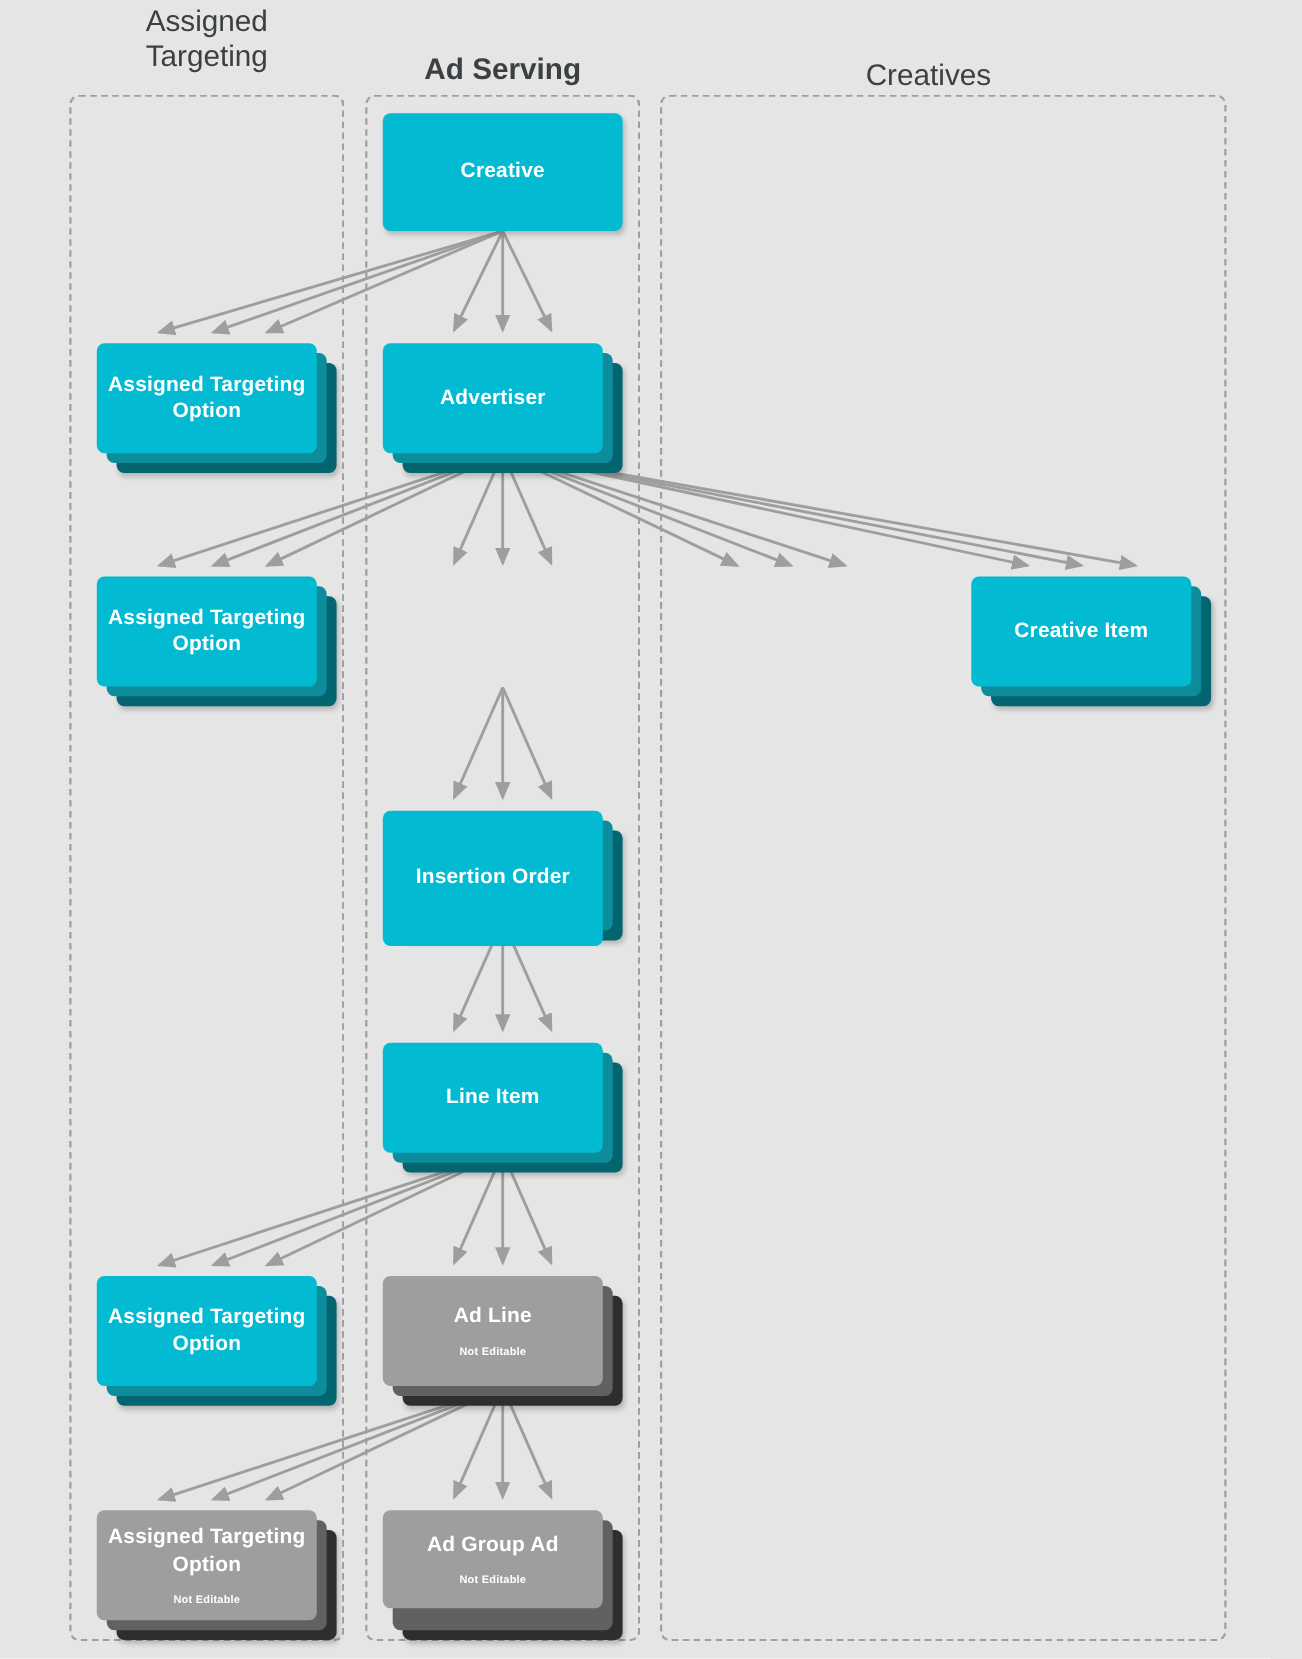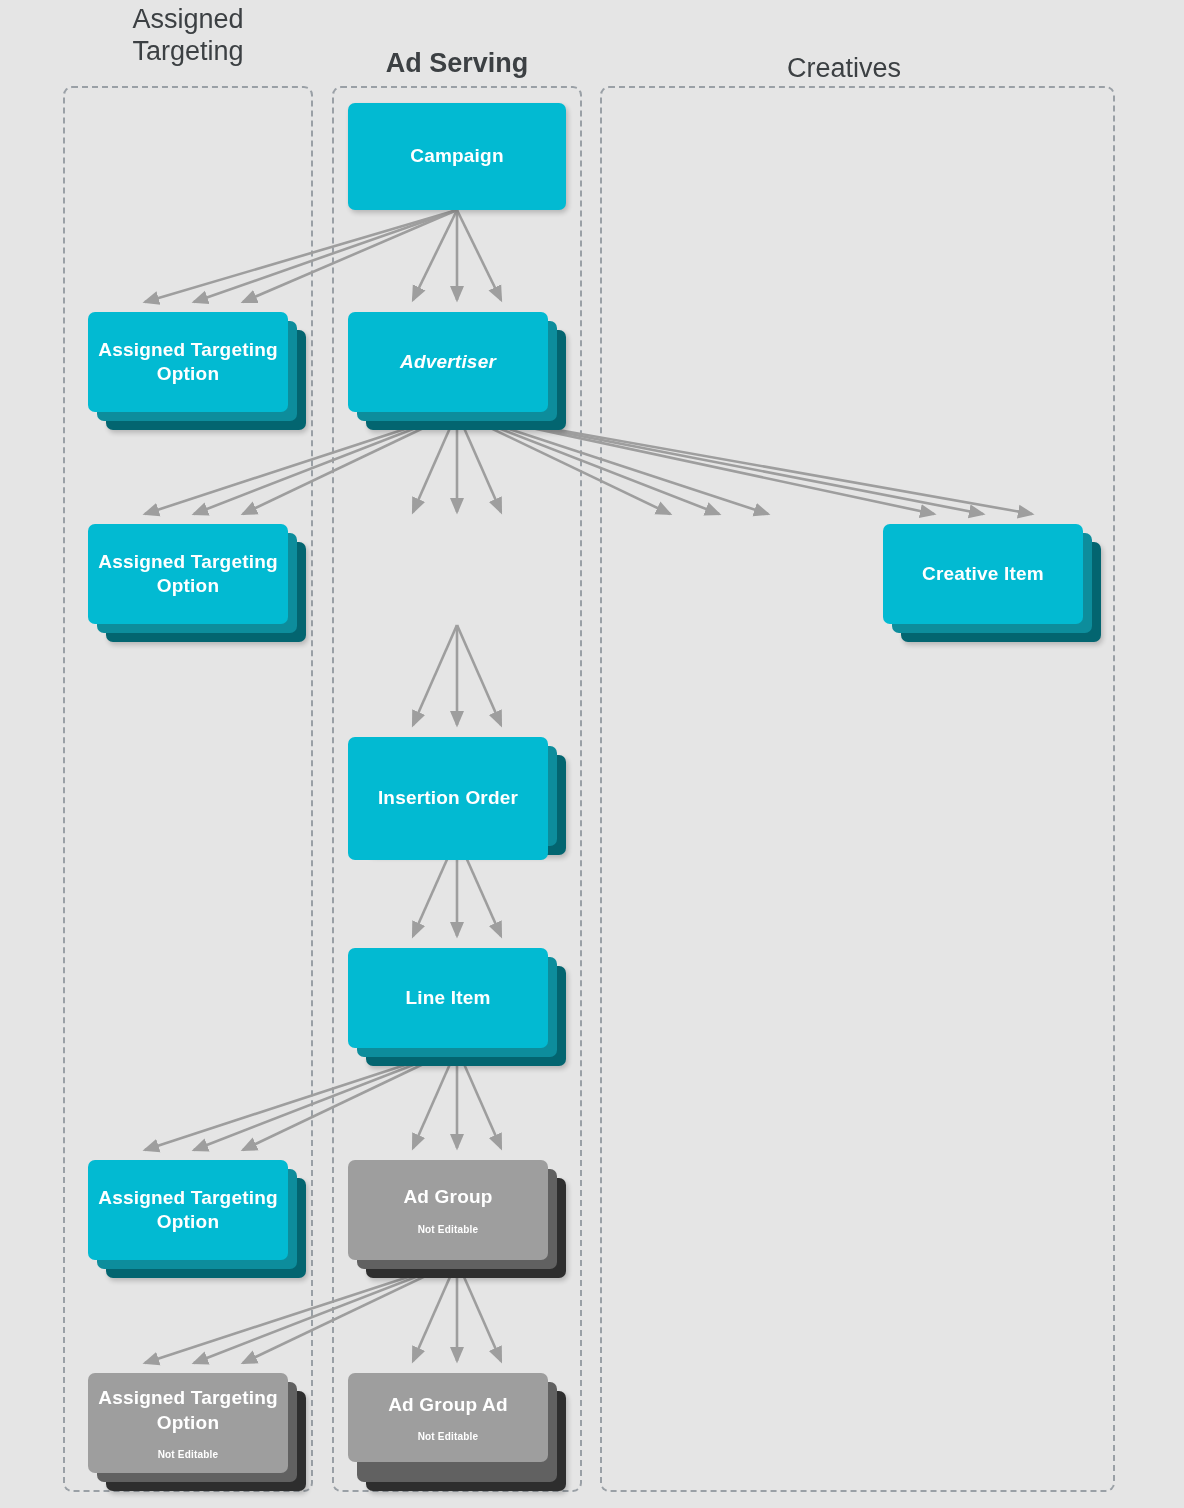--- a/index.html
+++ b/index.html
@@ -155,38 +155,38 @@
       <path d="M457,1261 L243,1363"></path>
 
       <path d="M457,1261 L413,1361"></path>
       <path d="M457,1261 L457,1361"></path>
       <path d="M457,1261 L501,1361"></path>
     </g>
   </svg>
 
   <div class="node cyan" style="left:348px; top:103px; width:218px; height:107px;">
     <div class="front drop" style="width:218px; height:107px;">
-      <div class="title">Campaign</div>
+      <div class="title">Creative</div>
     </div>
   </div>
 
   <div class="node cyan" style="left:88px; top:312px; width:218px; height:100px;">
     <div class="layer l2 drop" style="left:18px; top:18px; width:200px; height:100px;"></div>
     <div class="layer l1" style="left:9px; top:9px; width:200px; height:100px;"></div>
     <div class="front" style="width:200px; height:100px;">
       <div class="title">Assigned
 Targeting
 Option</div>
     </div>
   </div>
 
   <div class="node cyan" style="left:348px; top:312px; width:218px; height:100px;">
     <div class="layer l2 drop" style="left:18px; top:18px; width:200px; height:100px;"></div>
     <div class="layer l1" style="left:9px; top:9px; width:200px; height:100px;"></div>
-    <div class="front" style="width:200px; height:100px;font-style:italic;">
+    <div class="front" style="width:200px; height:100px;">
       <div class="title">Advertiser</div>
     </div>
   </div>
 
   <div class="node cyan" style="left:88px; top:524px; width:218px; height:100px;">
     <div class="layer l2 drop" style="left:18px; top:18px; width:200px; height:100px;"></div>
     <div class="layer l1" style="left:9px; top:9px; width:200px; height:100px;"></div>
     <div class="front" style="width:200px; height:100px;">
       <div class="title">Assigned
 Targeting
@@ -227,21 +227,21 @@
       <div class="title">Assigned
 Targeting
 Option</div>
     </div>
   </div>
 
   <div class="node gray" style="left:348px; top:1160px; width:218px; height:100px;">
     <div class="layer l2 drop" style="left:18px; top:18px; width:200px; height:100px;"></div>
     <div class="layer l1" style="left:9px; top:9px; width:200px; height:100px;"></div>
     <div class="front" style="width:200px; height:100px;">
-      <div class="title">Ad Group</div>
+      <div class="title">Ad Line</div>
       <div class="sub">Not Editable</div>
     </div>
   </div>
 
   <div class="node gray" style="left:88px; top:1373px; width:218px; height:100px;">
     <div class="layer l2 drop" style="left:18px; top:18px; width:200px; height:100px;"></div>
     <div class="layer l1" style="left:9px; top:9px; width:200px; height:100px;"></div>
     <div class="front" style="width:200px; height:100px;">
       <div class="title">Assigned
 Targeting Option</div>

